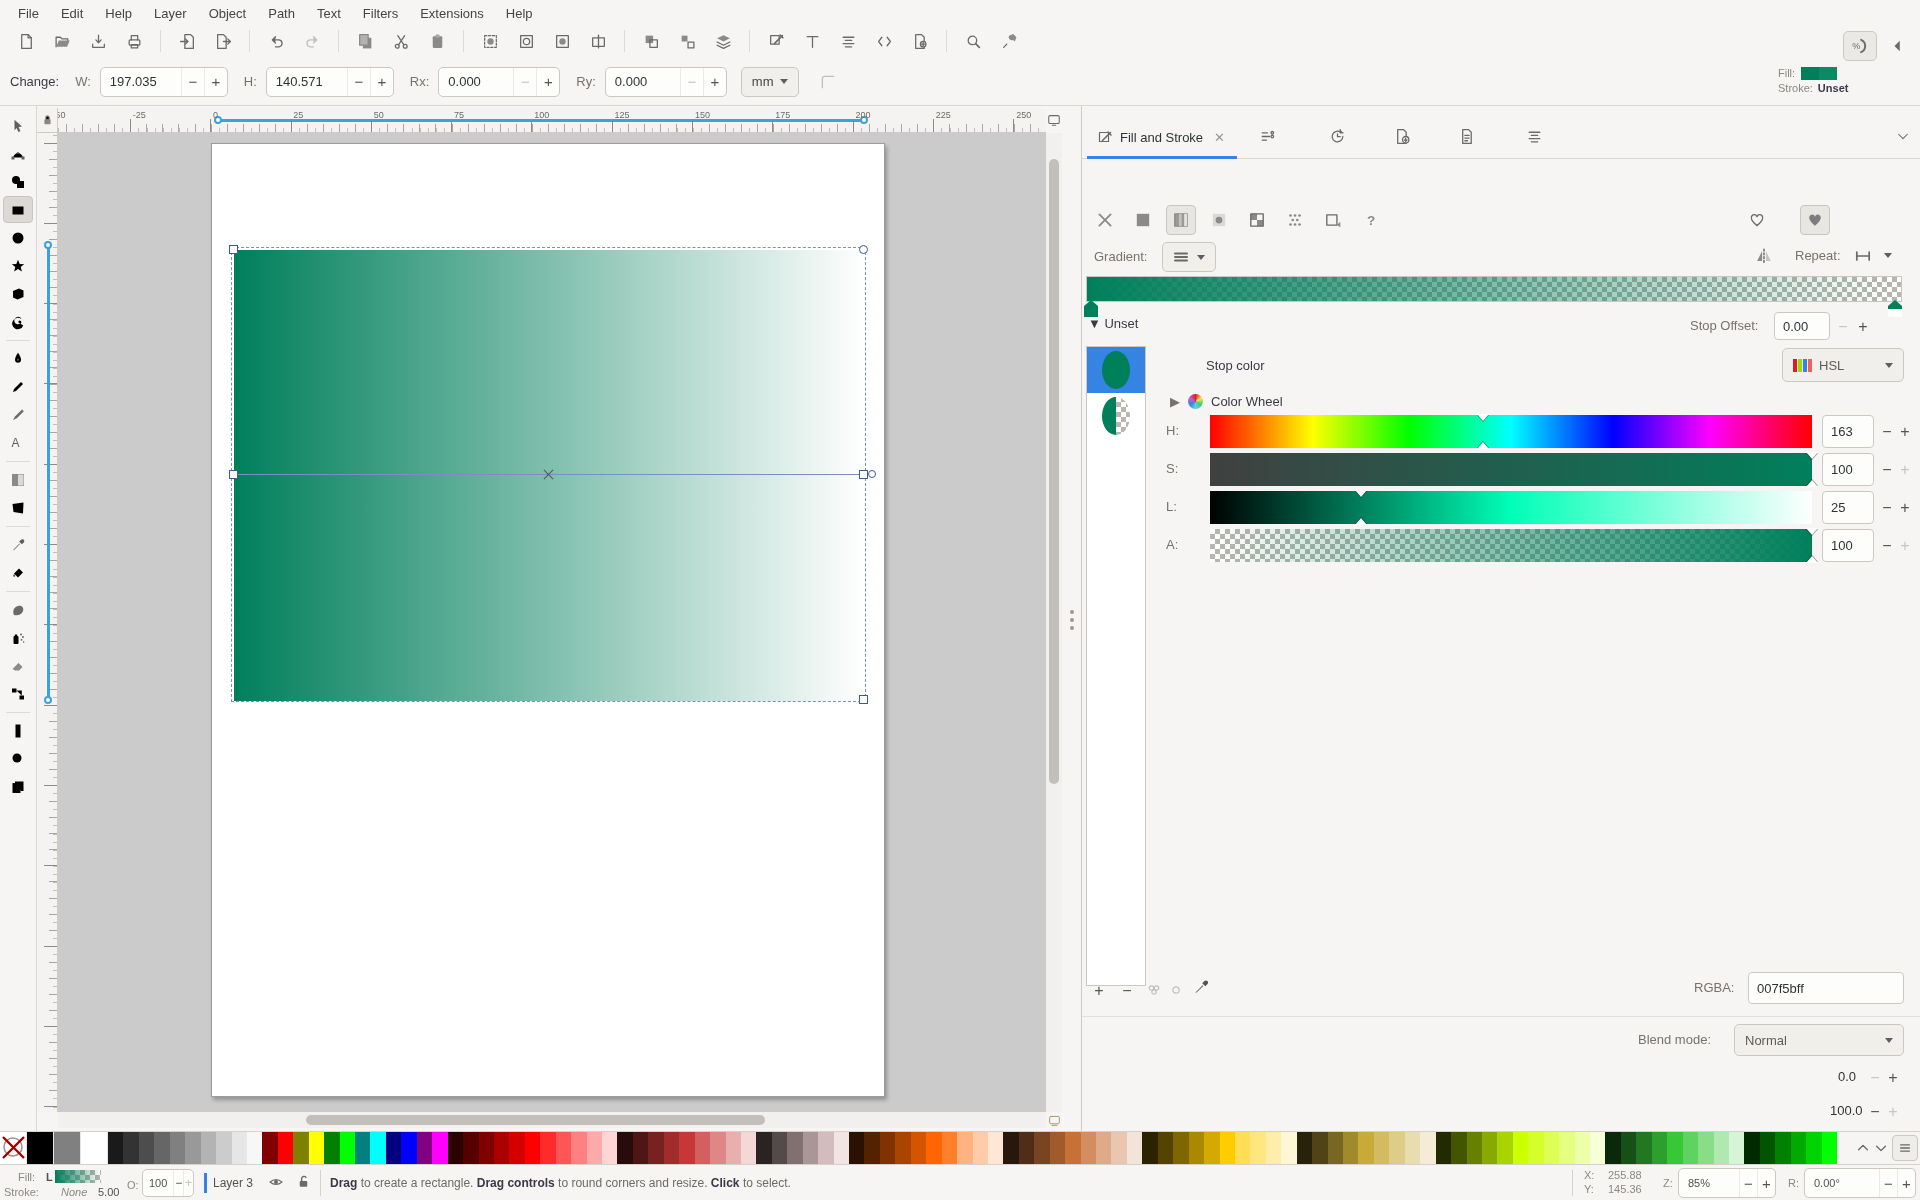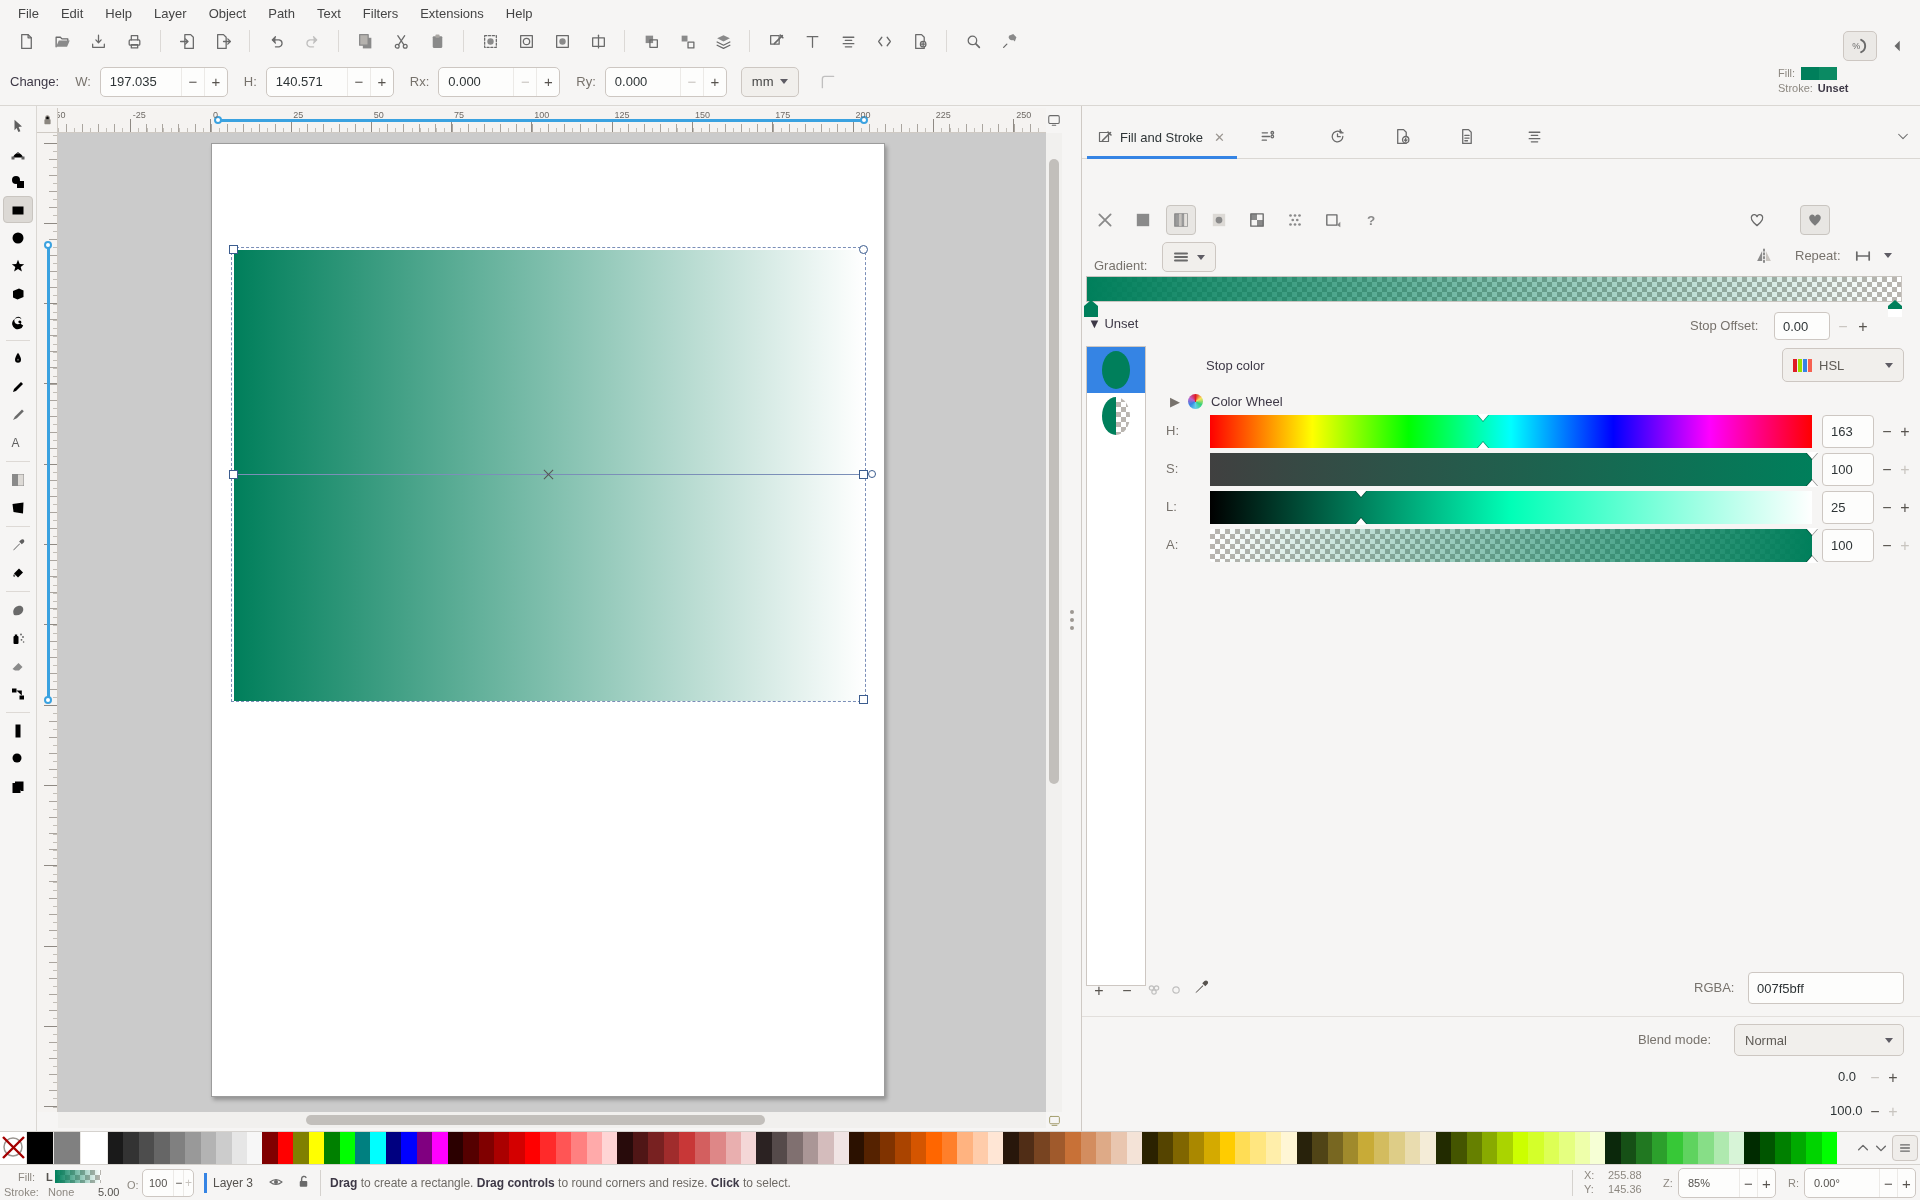--- a/index.html
+++ b/index.html
@@ -690,21 +690,21 @@
     <svg width="18" height="18" viewBox="0 0 16 16">
         <path d="M8 13 C3 9 2 6 3.5 4.2 C5 2.6 7.2 3 8 5 C8.8 3 11 2.6 12.5 4.2 C14 6 13 9 8 13 Z"></path>
       </svg>
     </span>
   <span class="filltypebtn sel icon" style="left:718px">
     <svg width="18" height="18" viewBox="0 0 16 16">
         <path d="M8 13 C3 9 2 6 3.5 4.2 C5 2.6 7.2 3 8 5 C8.8 3 11 2.6 12.5 4.2 C14 6 13 9 8 13 Z" fill="#7c7c7c" stroke="none"></path>
       </svg>
     </span>
 
-  <span class="panlbl" style="left:12px;top:152px">Gradient:</span>
+  <span class="panlbl" style="left:12px;top:143px">Gradient:</span>
   <div class="ddbtn" style="left:80px;top:136px;height:30px">
     <span class="icon">
       <svg width="16" height="16" viewBox="0 0 16 16">
           <path d="M2 4.5 H14 M2 8 H14 M2 11.5 H14" stroke-width="2"></path>
         </svg>
       </span>
     <span class="carret"></span>
   </div>
   <span class="icon abs" style="left:672px;top:140px">
     <svg width="20" height="20" viewBox="0 0 16 16">
@@ -998,21 +998,21 @@
     </span>
 </div>
 
 <div id="statusbar" class="abs">
   <span class="abs" style="left:18px;top:6px">Fill:</span>
   <span class="abs dark" style="left:46px;top:6px;font-weight:bold">L</span>
   <span class="abs checker" style="left:55px;top:5px;width:46px;height:13px">
       <span style="display:block;width:100%;height:100%;background:linear-gradient(to right,#007f5b,rgba(0,127,91,0))"></span>
     </span>
   <span class="abs" style="left:4px;top:21px">Stroke:</span>
-  <span class="abs" style="left:48px;top:21px;">None</span>
+  <span class="abs" style="left:61px;top:21px;font-style:italic">None</span>
   <span class="abs dark" style="left:98px;top:21px">5.00</span>
   <span class="abs" style="left:127px;top:14px">O:</span>
   <div class="spinbox abs" style="left:142px;top:4px;width:52px;height:28px">
     <span class="val dark" style="flex:1;padding:0 6px">100</span>
     <span class="sbtn" style="width:14px;font-size:12px">−</span>
     <span class="sbtn grey" style="width:14px;font-size:12px">+</span>
   </div>
   <span class="abs" style="left:204px;top:8px;width:3px;height:20px;background:#3584e4"></span>
   <span class="abs dark" style="left:213px;top:11px;font-size:12px">Layer 3</span>
   <span class="icon abs" style="left:268px;top:9px">

